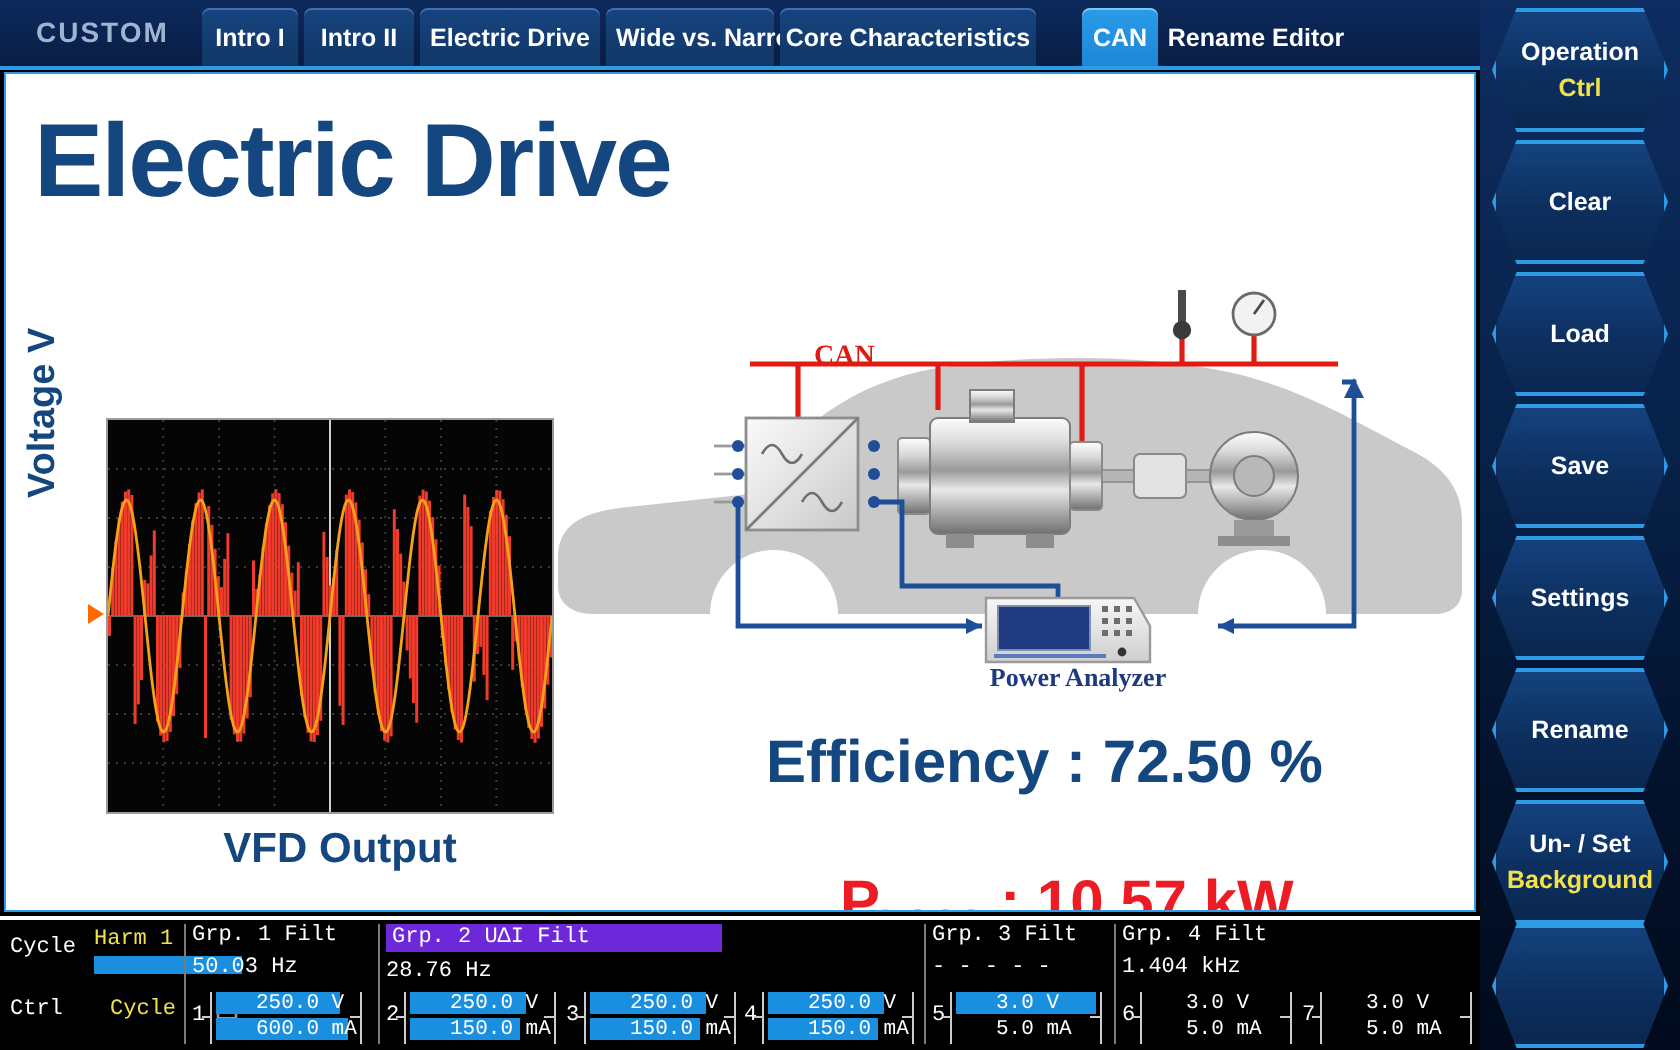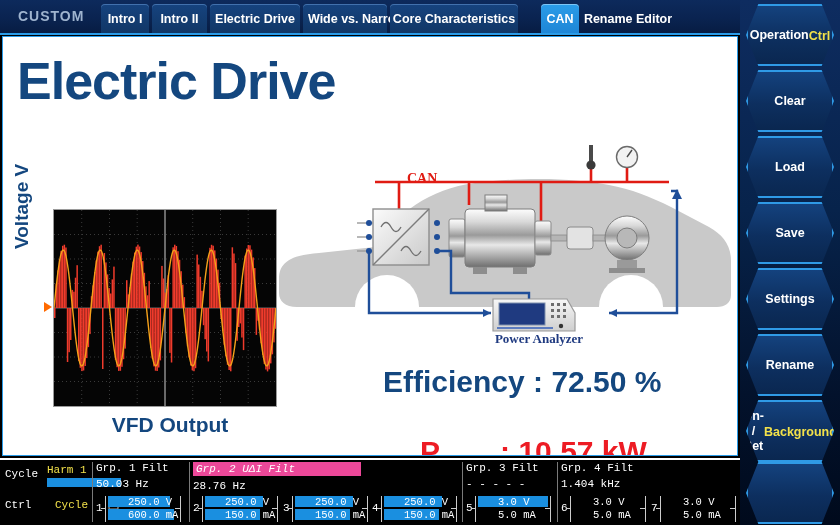--- a/index.html
+++ b/index.html
@@ -50,21 +50,21 @@
 
   
   #eff{position:absolute;left:380px;top:328px;font-size:30px;font-weight:bold;color:#14477f;}
   #ploss{position:absolute;left:417px;top:398px;font-size:30px;font-weight:bold;color:#ed1c24;}
   #ploss sub{font-size:19px;}
 
   
   #rail{position:absolute;left:740px;top:0;width:100px;height:525px;
     background:linear-gradient(180deg,#0e2c60 0%,#07234b 40%,#03122c 75%,#000a1c 100%);}
   .hexbtn{position:absolute;left:6px;width:88px;height:62px;box-sizing:border-box;
-    display:flex;align-items:center;justify-content:center;
+    display:flex;flex-direction:column;align-items:center;justify-content:center;
     color:#ffffff;font-size:12.5px;font-weight:bold;text-align:center;line-height:1.2;
     background:linear-gradient(180deg,#14427e 0%,#0d2f5f 55%,#0a2750 100%);
     border:2px solid #2f9ae6;
     clip-path:polygon(14% 0,86% 0,100% 50%,86% 100%,14% 100%,0 50%);}
   .hexbtn .sub{color:#f2e14a;margin-top:3px;}
 
   
   #status{position:absolute;left:0;top:458px;width:740px;height:67px;background:#000;
     color:#ffffff;font-family:"Liberation Mono",monospace;}
   #statusline{position:absolute;left:0;top:0;width:740px;height:2px;background:#ffffff;}
@@ -72,21 +72,21 @@
 
   #cyc-label{position:absolute;left:5px;top:10px;font-size:11px;}
   #harm{position:absolute;left:47px;top:6px;font-size:11px;color:#f2e14a;}
   #harmbar{position:absolute;left:47px;top:20px;width:74px;height:9px;background:#1a8fe0;}
   #ctrl-label{position:absolute;left:5px;top:41px;font-size:11px;}
   #local{position:absolute;left:55px;top:41px;font-size:11px;color:#f2e14a;}
   #lock{position:absolute;left:108px;top:38px;}
 
   .grp{position:absolute;top:4px;}
   .grp .hdr{font-size:11px;white-space:nowrap;}
-  .grp .hdr.hl{background:#ec4899;color:#ffffff;padding:1px 3px;font-style:italic;}
+  .grp .hdr.hl{background:#6d28d9;color:#ffffff;padding:1px 3px;}
   .grp .freq{font-size:11px;margin-top:4px;white-space:nowrap;}
 
   .chan{position:absolute;top:38px;height:26px;}
   .chan .num{position:absolute;left:0;top:6px;font-size:11px;color:#ffffff;}
   .chan .bracket{position:absolute;left:9px;top:0;width:1px;height:26px;background:#cccccc;}
   .chan .bracket2{position:absolute;top:0;width:1px;height:26px;background:#cccccc;}
   .chan .tick-l{position:absolute;left:5px;top:12px;width:5px;height:1px;background:#cccccc;}
   .chan .tick-r{position:absolute;top:12px;width:5px;height:1px;background:#cccccc;}
   .chan .rowv,.chan .rowi{position:absolute;left:12px;font-size:10.5px;white-space:nowrap;
     color:#ffffff;padding-left:20px;}

